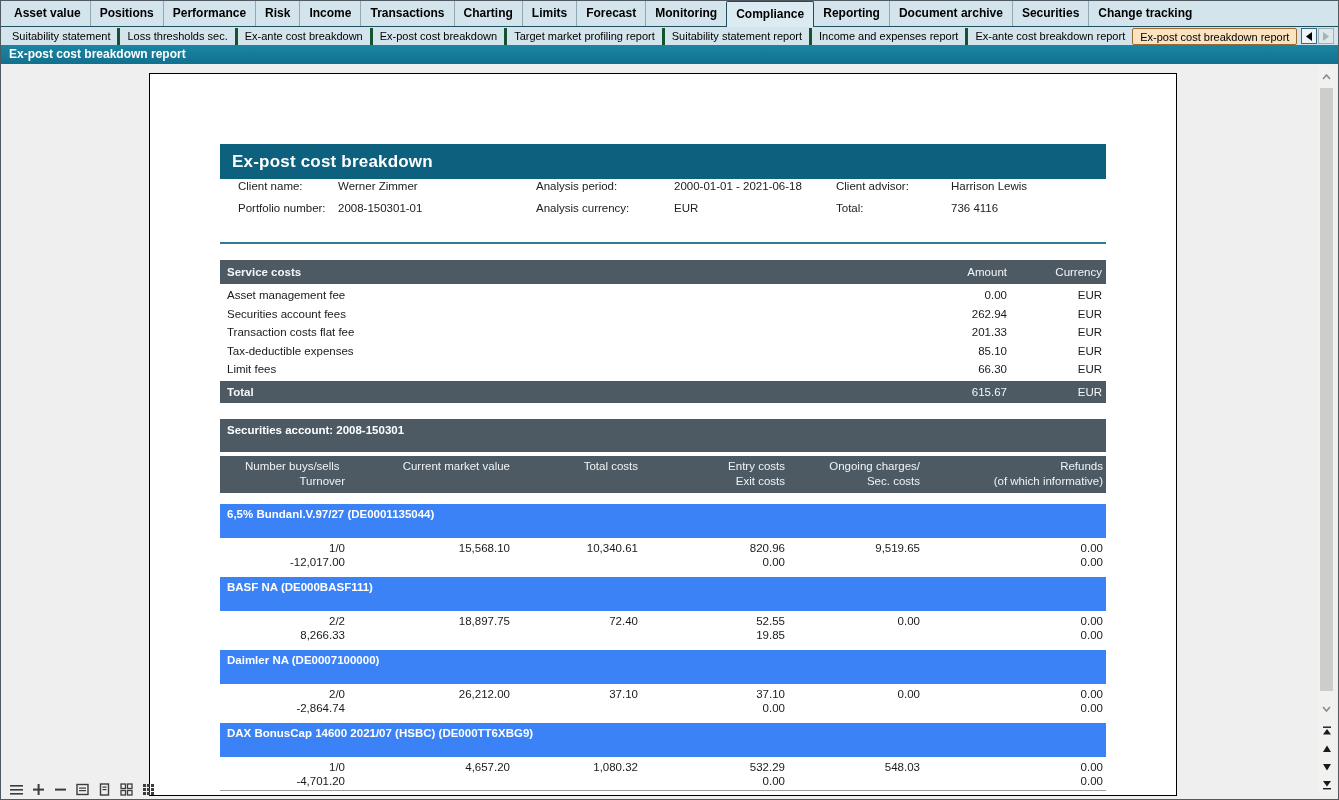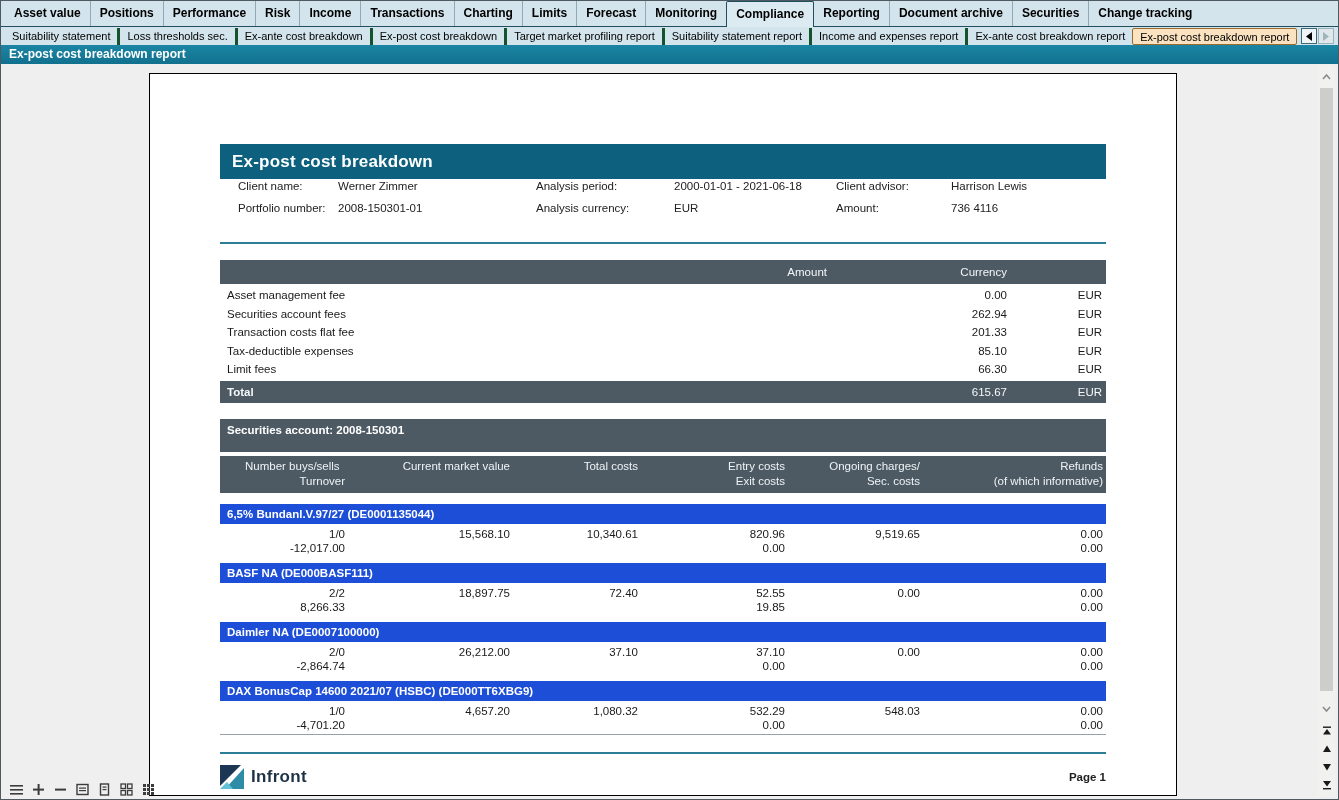--- a/index.html
+++ b/index.html
@@ -90,21 +90,21 @@
     font-size:11.5px; font-weight:bold; padding-left:7px;
   }
   .pos-grid { display:grid; grid-template-columns:128px 165px 128px 147px 135px 183px; }
   .pos-header {
     margin-top:4px; background:#4d5a64; color:#eef3f6; font-size:11.5px;
     padding:3px 0 4px 0;
   }
   .pos-header .cell { text-align:right; padding-right:3px; line-height:15px; white-space:nowrap; }
   .pos-header .cell.first-l1 { text-align:left; padding-left:25px; }
   .sec-banner {
-    background:#1d4ed8; color:#fff; height:20px; line-height:20px;
+    background:#3b82f6; color:#fff; height:34px; line-height:20px;
     font-size:11.5px; font-weight:bold; padding-left:7px; white-space:nowrap;
   }
   .sec-rows { margin-top:2px; padding:1px 0 2px 0; }
   .sec-rows .cell {
     text-align:right; padding-right:3px; font-size:11.5px; line-height:14px;
     color:#1a1a1a; white-space:nowrap;
   }
   .sec-section { margin-top:6px; }
   .sec-section.first { margin-top:11px; }
   .pos-bottom { border-bottom:1px solid #9aa0a4; }
@@ -193,27 +193,28 @@
           <div>Client name:</div>
           <div>Werner Zimmer</div>
           <div>Analysis period:</div>
           <div>2000-01-01 - 2021-06-18</div>
           <div>Client advisor:</div>
           <div>Harrison Lewis</div>
           <div>Portfolio number:</div>
           <div>2008-150301-01</div>
           <div>Analysis currency:</div>
           <div>EUR</div>
-          <div>Amount:</div>
+          <div>Total:</div>
           <div>736 4116</div>
         </div>
 
         <div class="teal-rule"></div>
 
         <div class="svc-header">
+          <div class="c1">Service costs</div>
           <div class="c2">Amount</div>
           <div class="c3">Currency</div>
         </div>
         <div class="svc-body">
           <div class="svc-row">
             <div class="c1">Asset management fee</div>
             <div class="c2">0.00</div>
             <div class="c3">EUR</div>
           </div>
           <div class="svc-row">

